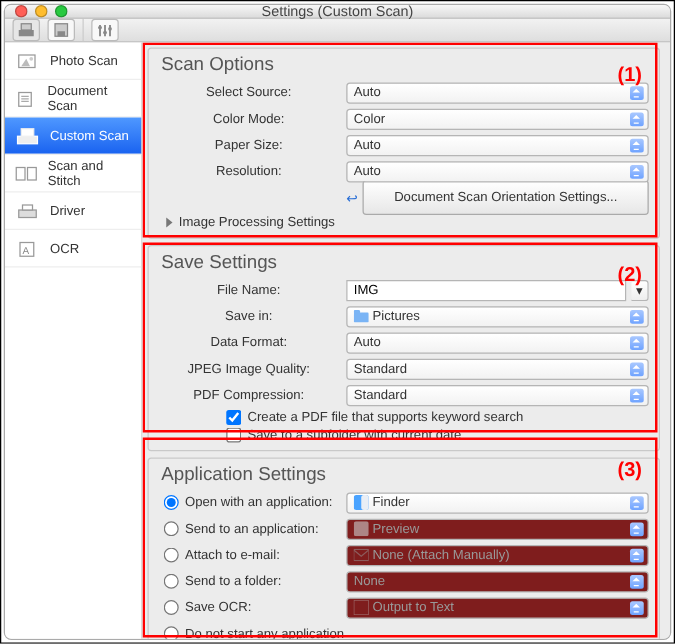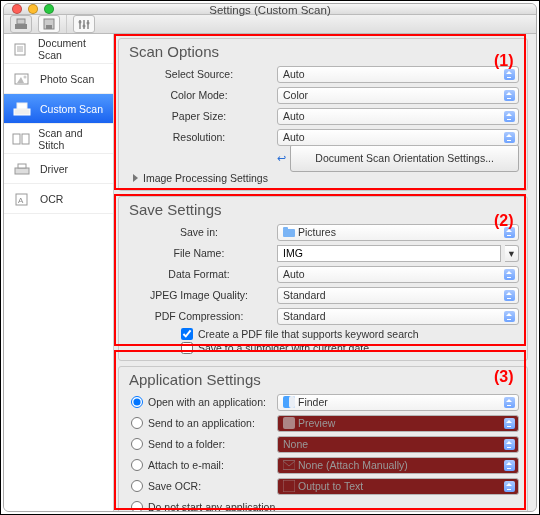--- a/index.html
+++ b/index.html
@@ -140,38 +140,38 @@
             <circle cx="11" cy="5" r="1.5" fill="#888"></circle>
           </svg>
     </div>
   </div>
 
   <div class="body">
     <div class="sidebar">
       <div class="side-item">
         <span class="side-icon">
               <svg width="18" height="14">
+                <rect x="2" y="2" width="13" height="10" fill="#fff" stroke="#999"></rect>
+                <polygon points="4,11 8,5 11,11" fill="#bbb"></polygon>
+                <circle cx="12" cy="5" r="1.5" fill="#ccc"></circle>
+              </svg>
+            </span>
+        <span class="side-label">Photo Scan</span>
+      </div>
+      <div class="side-item">
+        <span class="side-icon">
+              <svg width="18" height="14">
                 <rect x="3" y="2" width="10" height="11" fill="#fff" stroke="#999"></rect>
                 <line x1="5" y1="5" x2="11" y2="5" stroke="#aaa"></line>
                 <line x1="5" y1="7" x2="11" y2="7" stroke="#aaa"></line>
                 <line x1="5" y1="9" x2="11" y2="9" stroke="#aaa"></line>
               </svg>
             </span>
         <span class="side-label">Document Scan</span>
       </div>
-      <div class="side-item">
-        <span class="side-icon">
-              <svg width="18" height="14">
-                <rect x="2" y="2" width="13" height="10" fill="#fff" stroke="#999"></rect>
-                <polygon points="4,11 8,5 11,11" fill="#bbb"></polygon>
-                <circle cx="12" cy="5" r="1.5" fill="#ccc"></circle>
-              </svg>
-            </span>
-        <span class="side-label">Photo Scan</span>
-      </div>
       <div class="side-item active">
         <span class="side-icon">
               <svg width="18" height="14">
                 <rect x="1" y="7" width="16" height="6" fill="#eee" stroke="#fff"></rect>
                 <rect x="4" y="1" width="10" height="6" fill="#fff" stroke="#eee"></rect>
               </svg>
             </span>
         <span class="side-label">Custom Scan</span>
       </div>
       <div class="side-item">
@@ -249,40 +249,40 @@
           </div>
         </div>
         <div style="margin:4px 0 0 6px; display:flex; align-items:center;">
           <span class="collapse-tri"></span>
           <span>Image Processing Settings</span>
         </div>
       </div>
 
       <div class="group">
         <div class="group-title">Save Settings</div>
+        <div class="row">
+          <div class="lbl">File Name:</div>
+          <div class="ctrl">
+                <input type="text" class="textfield" value="IMG" style="">
+                <div style="width:14px;height:17px;border:1px solid #b5b5b5;border-left:none;background:linear-gradient(#fff,#eee);border-radius:0 3px 3px 0;display:flex;align-items:center;justify-content:center;">▾</div>
+              </div>
+        </div>
         <div class="row">
           <div class="lbl">Save in:</div>
           <div class="ctrl">
                 <div class="select">
                   <svg width="12" height="10" style="margin-right:3px">
                     <rect x="0" y="2" width="12" height="8" rx="1" fill="#7ab4f5"></rect>
                     <rect x="0" y="0" width="5" height="3" rx="1" fill="#7ab4f5"></rect>
                   </svg>
                   <span>Pictures</span>
                 </div>
               </div>
         </div>
         <div class="row">
-          <div class="lbl">File Name:</div>
-          <div class="ctrl">
-                <input type="text" class="textfield" value="IMG" style="">
-                <div style="width:14px;height:17px;border:1px solid #b5b5b5;border-left:none;background:linear-gradient(#fff,#eee);border-radius:0 3px 3px 0;display:flex;align-items:center;justify-content:center;">▾</div>
-              </div>
-        </div>
-        <div class="row">
           <div class="lbl">Data Format:</div>
           <div class="ctrl">
                 <div class="select">
                   <span>Auto</span>
                 </div>
               </div>
         </div>
         <div class="row">
           <div class="lbl">JPEG Image Quality:</div>
           <div class="ctrl">
@@ -330,31 +330,20 @@
           <div class="lbl" style="text-align:left;padding-left:4px;display:flex;align-items:center;gap:5px;">
             <input type="radio" name="app" style="">
             <span>Send to an application:</span>
           </div>
           <div class="ctrl">
                 <div class="select disabled">
                   <svg width="12" height="12" style="margin-right:3px;opacity:.6">
                     <rect width="12" height="12" rx="2" fill="#ccc"></rect>
                   </svg>
                   <span>Preview</span>
-                </div>
-              </div>
-        </div>
-        <div class="row">
-          <div class="lbl" style="text-align:left;padding-left:4px;display:flex;align-items:center;gap:5px;">
-            <input type="radio" name="app" style="">
-            <span>Send to a folder:</span>
-          </div>
-          <div class="ctrl">
-                <div class="select disabled">
-                  <span>None</span>
                 </div>
               </div>
         </div>
         <div class="row">
           <div class="lbl" style="text-align:left;padding-left:4px;display:flex;align-items:center;gap:5px;">
             <input type="radio" name="app" style="">
             <span>Attach to e-mail:</span>
           </div>
           <div class="ctrl">
                 <div class="select disabled">
@@ -362,20 +351,31 @@
                     <rect width="12" height="9" y="0.5" fill="none" stroke="#999"></rect>
                     <path d="M0 1 L6 6 L12 1" fill="none" stroke="#999"></path>
                   </svg>
                   <span>None (Attach Manually)</span>
                 </div>
               </div>
         </div>
         <div class="row">
           <div class="lbl" style="text-align:left;padding-left:4px;display:flex;align-items:center;gap:5px;">
             <input type="radio" name="app" style="">
+            <span>Send to a folder:</span>
+          </div>
+          <div class="ctrl">
+                <div class="select disabled">
+                  <span>None</span>
+                </div>
+              </div>
+        </div>
+        <div class="row">
+          <div class="lbl" style="text-align:left;padding-left:4px;display:flex;align-items:center;gap:5px;">
+            <input type="radio" name="app" style="">
             <span>Save OCR:</span>
           </div>
           <div class="ctrl">
                 <div class="select disabled">
                   <svg width="12" height="12" style="margin-right:3px;opacity:.5">
                     <rect width="12" height="12" fill="none" stroke="#bbb"></rect>
                   </svg>
                   <span>Output to Text</span>
                 </div>
               </div>

